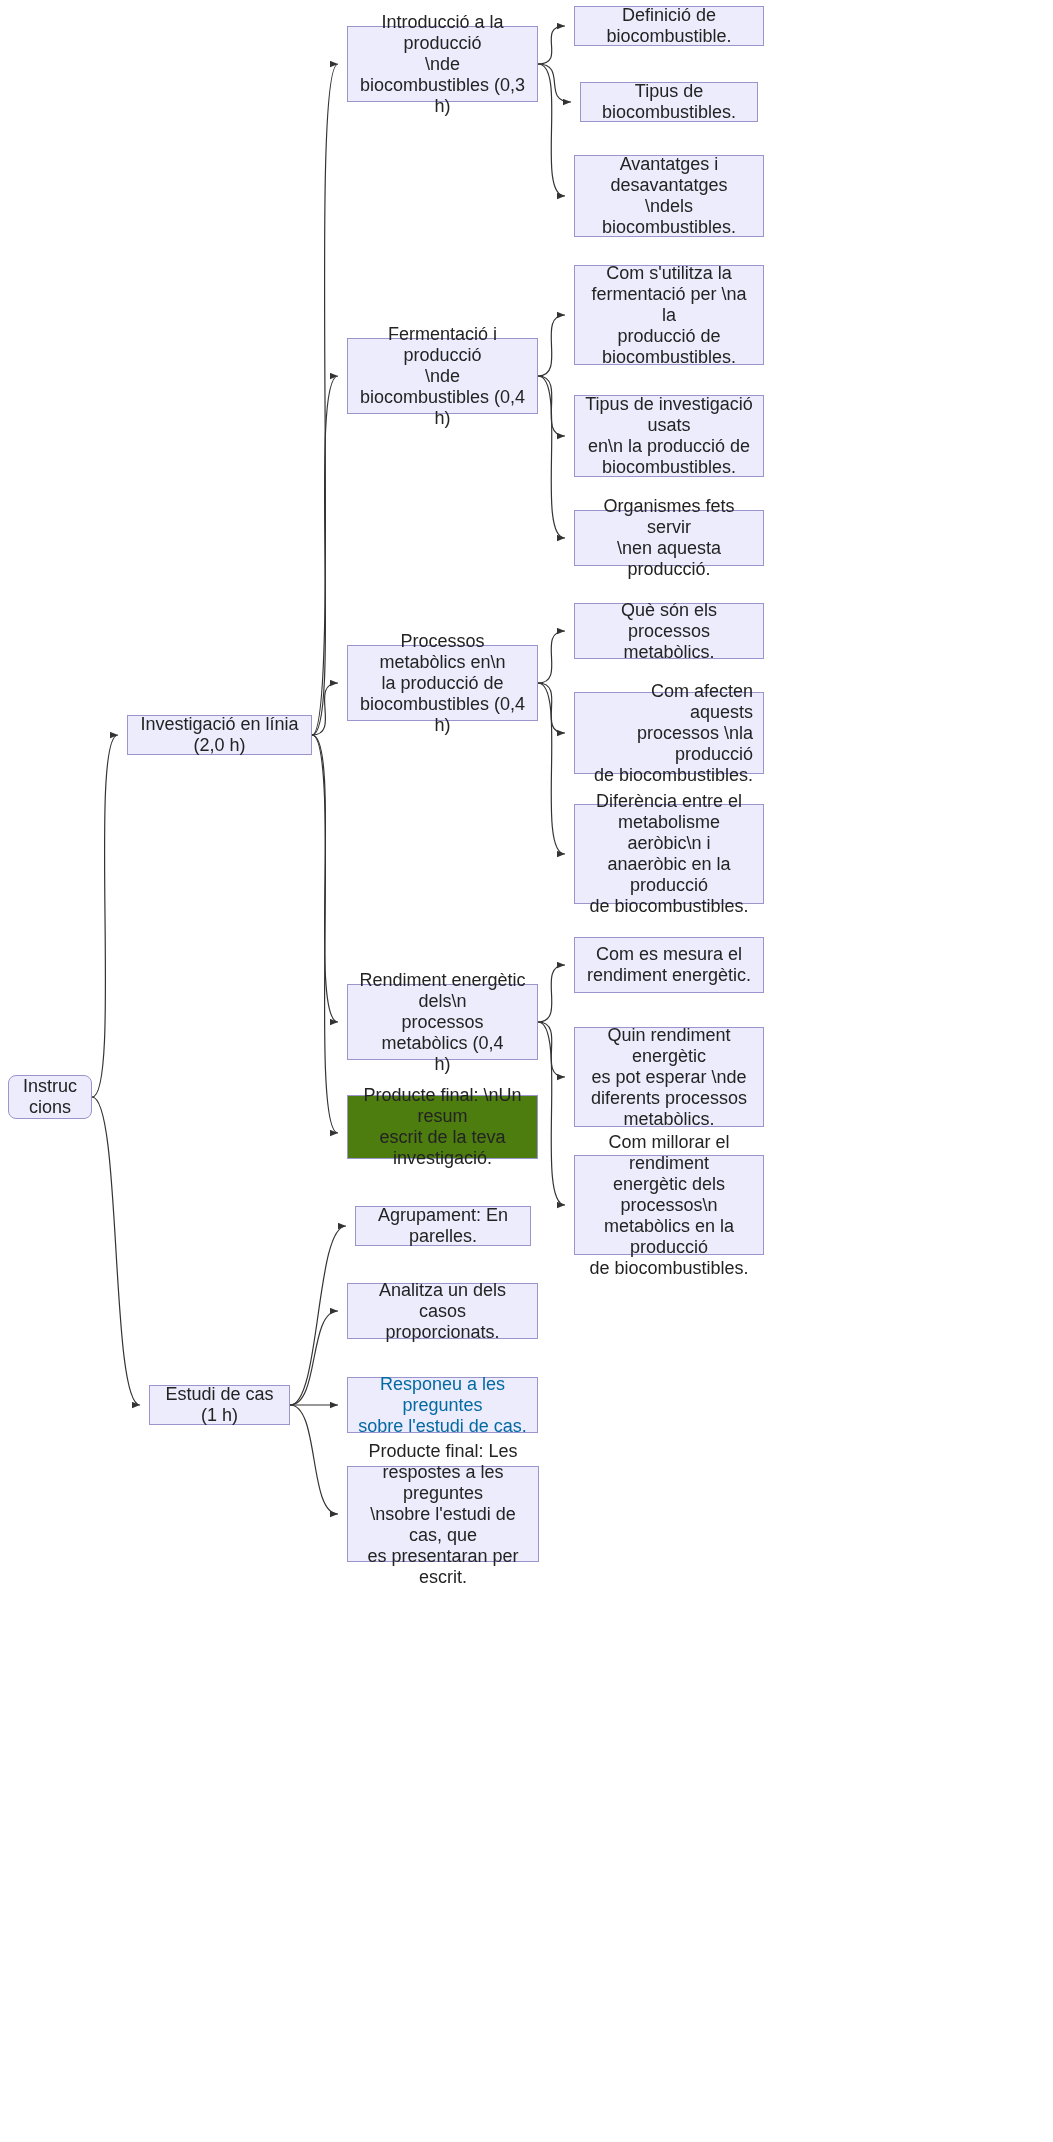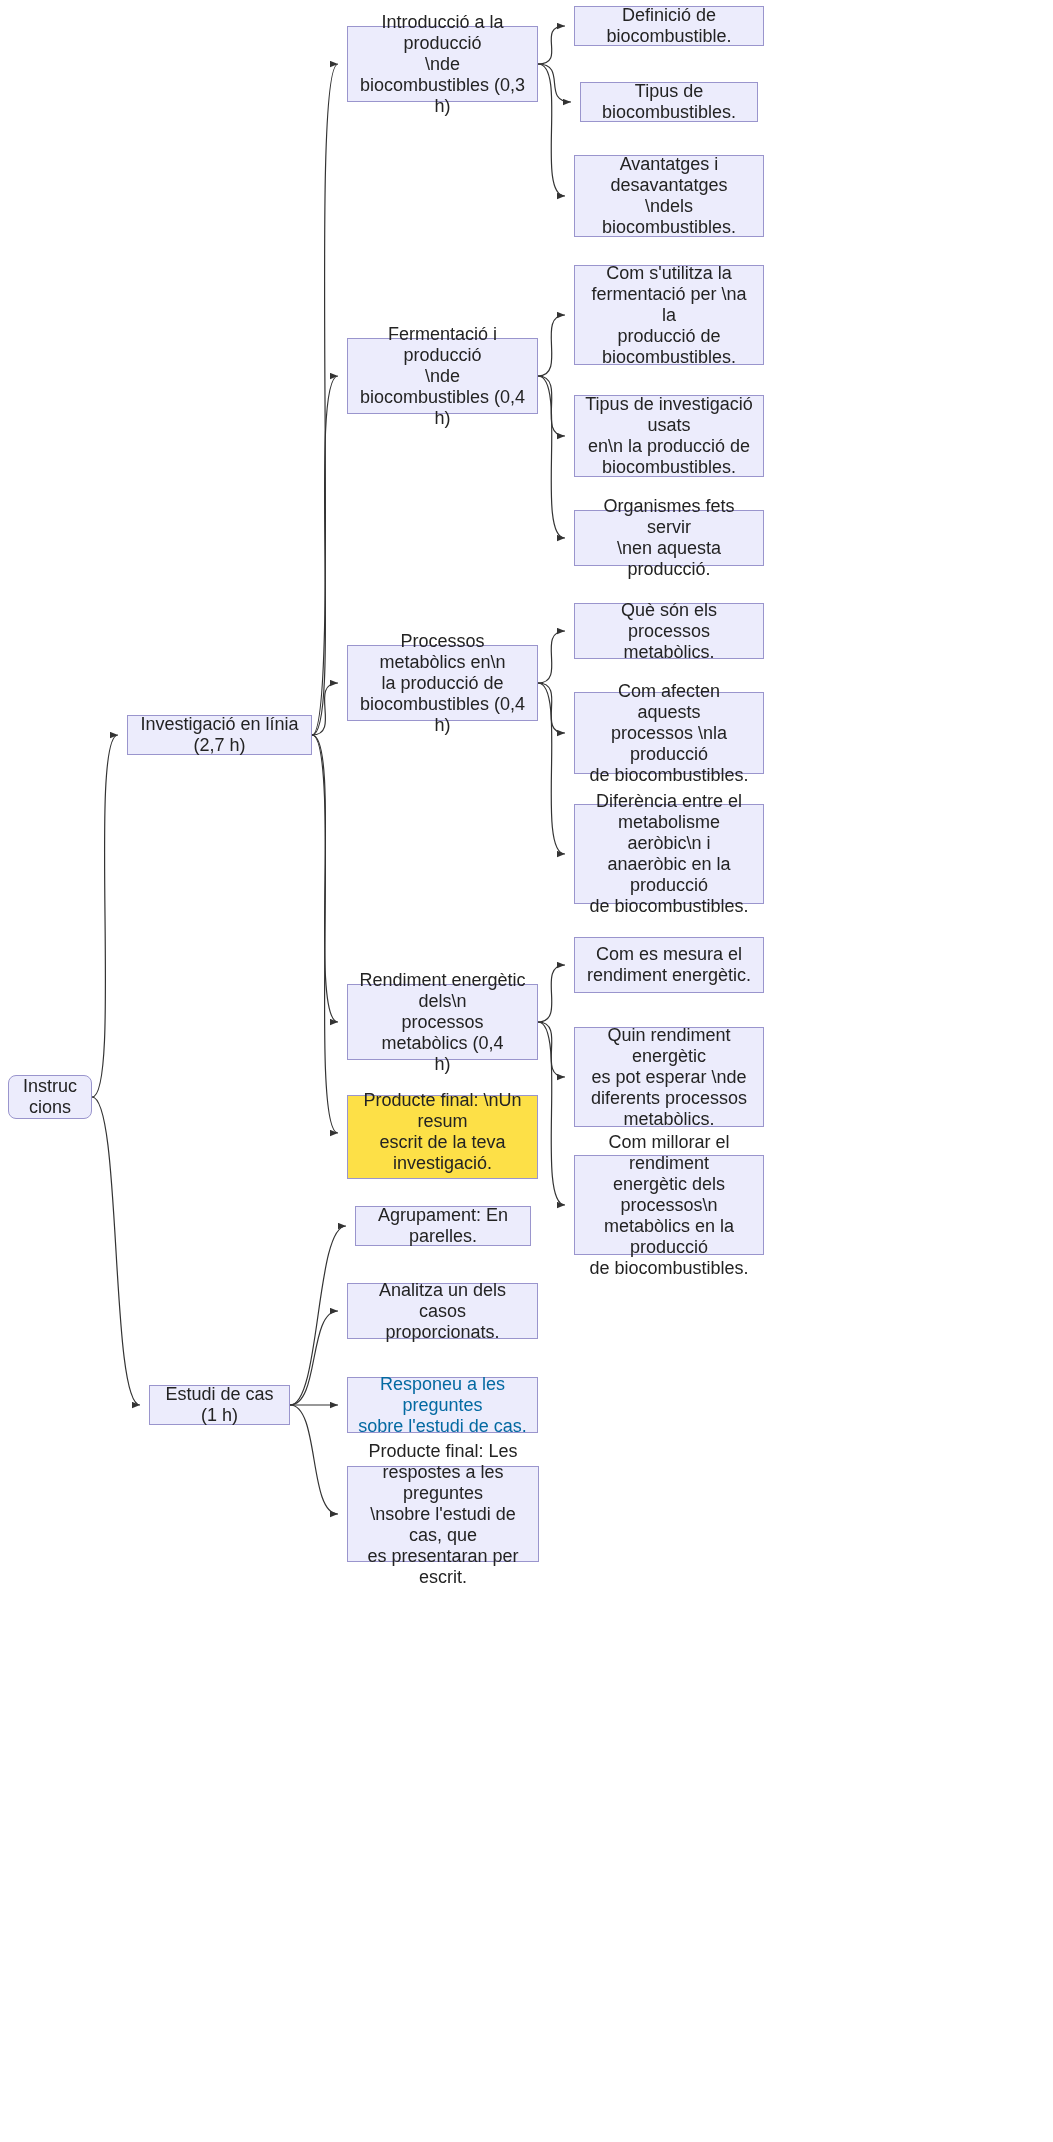--- a/index.html
+++ b/index.html
@@ -76,35 +76,35 @@
         <path d="M538,1022 C568,1022 535,1077 565,1077" marker-end="url(#arrow)" stroke="#333333"></path>
         <path d="M538,1022 C568,1022 535,1205 565,1205" marker-end="url(#arrow)" stroke="#333333"></path>
         <path d="M290,1405 C320.8,1405 315.2,1226 346,1226" marker-end="url(#arrow)" stroke="#333333"></path>
         <path d="M290,1405 C320,1405 308,1311 338,1311" marker-end="url(#arrow)" stroke="#333333"></path>
         <path d="M290,1405 C320,1405 308,1405 338,1405" marker-end="url(#arrow)" stroke="#333333"></path>
         <path d="M290,1405 C320,1405 308,1514 338,1514" marker-end="url(#arrow)" stroke="#333333"></path>
       </g>
   </svg>
   <div id="nodes-layer">
       <div class="node rounded" style="left: 8px; top: 1075px; width: 84px; height: 44px; background: rgb(236, 236, 252); border-color: rgb(154, 149, 205); color: rgb(35, 35, 35);"><span>Instruccions</span></div>
-      <div class="node" style="left: 127px; top: 715px; width: 185px; height: 40px; background: rgb(236, 236, 252); border-color: rgb(154, 149, 205); color: rgb(35, 35, 35);"><span>Investigació en línia (2,7 h)</span></div>
+      <div class="node" style="left: 127px; top: 715px; width: 185px; height: 40px; background: rgb(236, 236, 252); border-color: rgb(154, 149, 205); color: rgb(35, 35, 35);"><span>Investigació en línia (2,0 h)</span></div>
       <div class="node" style="left: 149px; top: 1385px; width: 141px; height: 40px; background: rgb(236, 236, 252); border-color: rgb(154, 149, 205); color: rgb(35, 35, 35);"><span>Estudi de cas (1 h)</span></div>
       <div class="node" style="left: 347px; top: 26px; width: 191px; height: 76px; background: rgb(236, 236, 252); border-color: rgb(154, 149, 205); color: rgb(35, 35, 35);"><span>Introducció a la producció
 \nde biocombustibles (0,3
 h)</span></div>
       <div class="node" style="left: 347px; top: 338px; width: 191px; height: 76px; background: rgb(236, 236, 252); border-color: rgb(154, 149, 205); color: rgb(35, 35, 35);"><span>Fermentació i producció
 \nde biocombustibles (0,4
 h)</span></div>
       <div class="node" style="left: 347px; top: 645px; width: 191px; height: 76px; background: rgb(236, 236, 252); border-color: rgb(154, 149, 205); color: rgb(35, 35, 35);"><span>Processos metabòlics en\n
 la producció de
 biocombustibles (0,4 h)</span></div>
       <div class="node" style="left: 347px; top: 984px; width: 191px; height: 76px; background: rgb(236, 236, 252); border-color: rgb(154, 149, 205); color: rgb(35, 35, 35);"><span>Rendiment energètic dels\n
 processos metabòlics (0,4
 h)</span></div>
-      <div class="node" style="left: 347px; top: 1095px; width: 191px; height: 84px; background: #fde047; border-color: rgb(154, 149, 205); color: rgb(35, 35, 35); align-items: flex-end;"><span>Producte final: \nUn resum
+      <div class="node" style="left: 347px; top: 1095px; width: 191px; height: 64px; background: #4d7c0f; border-color: rgb(154, 149, 205); color: rgb(35, 35, 35);"><span>Producte final: \nUn resum
 escrit de la teva
 investigació.</span></div>
       <div class="node" style="left: 355px; top: 1206px; width: 176px; height: 40px; background: rgb(236, 236, 252); border-color: rgb(154, 149, 205); color: rgb(35, 35, 35);"><span>Agrupament: En parelles.</span></div>
       <div class="node" style="left: 347px; top: 1283px; width: 191px; height: 56px; background: rgb(236, 236, 252); border-color: rgb(154, 149, 205); color: rgb(35, 35, 35);"><span>Analitza un dels casos
 proporcionats.</span></div>
       <div class="node" style="left: 347px; top: 1377px; width: 191px; height: 56px; background: rgb(236, 236, 252); border-color: rgb(154, 149, 205); color: #0369a1;"><span>Responeu a les preguntes
 sobre l'estudi de cas.</span></div>
       <div class="node" style="left: 347px; top: 1466px; width: 192px; height: 96px; background: rgb(236, 236, 252); border-color: rgb(154, 149, 205); color: rgb(35, 35, 35);"><span>Producte final: Les
 respostes a les preguntes
 \nsobre l'estudi de cas, que
@@ -118,21 +118,21 @@
 fermentació per \na la
 producció de
 biocombustibles.</span></div>
       <div class="node" style="left: 574px; top: 395px; width: 190px; height: 82px; background: rgb(236, 236, 252); border-color: rgb(154, 149, 205); color: rgb(35, 35, 35);"><span>Tipus de investigació usats
 en\n la producció de
 biocombustibles.</span></div>
       <div class="node" style="left: 574px; top: 510px; width: 190px; height: 56px; background: rgb(236, 236, 252); border-color: rgb(154, 149, 205); color: rgb(35, 35, 35);"><span>Organismes fets servir
 \nen aquesta producció.</span></div>
       <div class="node" style="left: 574px; top: 603px; width: 190px; height: 56px; background: rgb(236, 236, 252); border-color: rgb(154, 149, 205); color: rgb(35, 35, 35);"><span>Què són els processos
 metabòlics.</span></div>
-      <div class="node" style="left: 574px; top: 692px; width: 190px; height: 82px; background: rgb(236, 236, 252); border-color: rgb(154, 149, 205); color: rgb(35, 35, 35);"><span>Com afecten aquests
+      <div class="node" style="left: 574px; top: 692px; width: 190px; height: 82px; background: rgb(236, 236, 252); border-color: rgb(154, 149, 205); color: rgb(35, 35, 35); text-align: right;"><span>Com afecten aquests
 processos \nla producció
 de biocombustibles.</span></div>
       <div class="node" style="left: 574px; top: 804px; width: 190px; height: 100px; background: rgb(236, 236, 252); border-color: rgb(154, 149, 205); color: rgb(35, 35, 35);"><span>Diferència entre el
 metabolisme aeròbic\n i
 anaeròbic en la producció
 de biocombustibles.</span></div>
       <div class="node" style="left: 574px; top: 937px; width: 190px; height: 56px; background: rgb(236, 236, 252); border-color: rgb(154, 149, 205); color: rgb(35, 35, 35);"><span>Com es mesura el
 rendiment energètic.</span></div>
       <div class="node" style="left: 574px; top: 1027px; width: 190px; height: 100px; background: rgb(236, 236, 252); border-color: rgb(154, 149, 205); color: rgb(35, 35, 35);"><span>Quin rendiment energètic
 es pot esperar \nde

